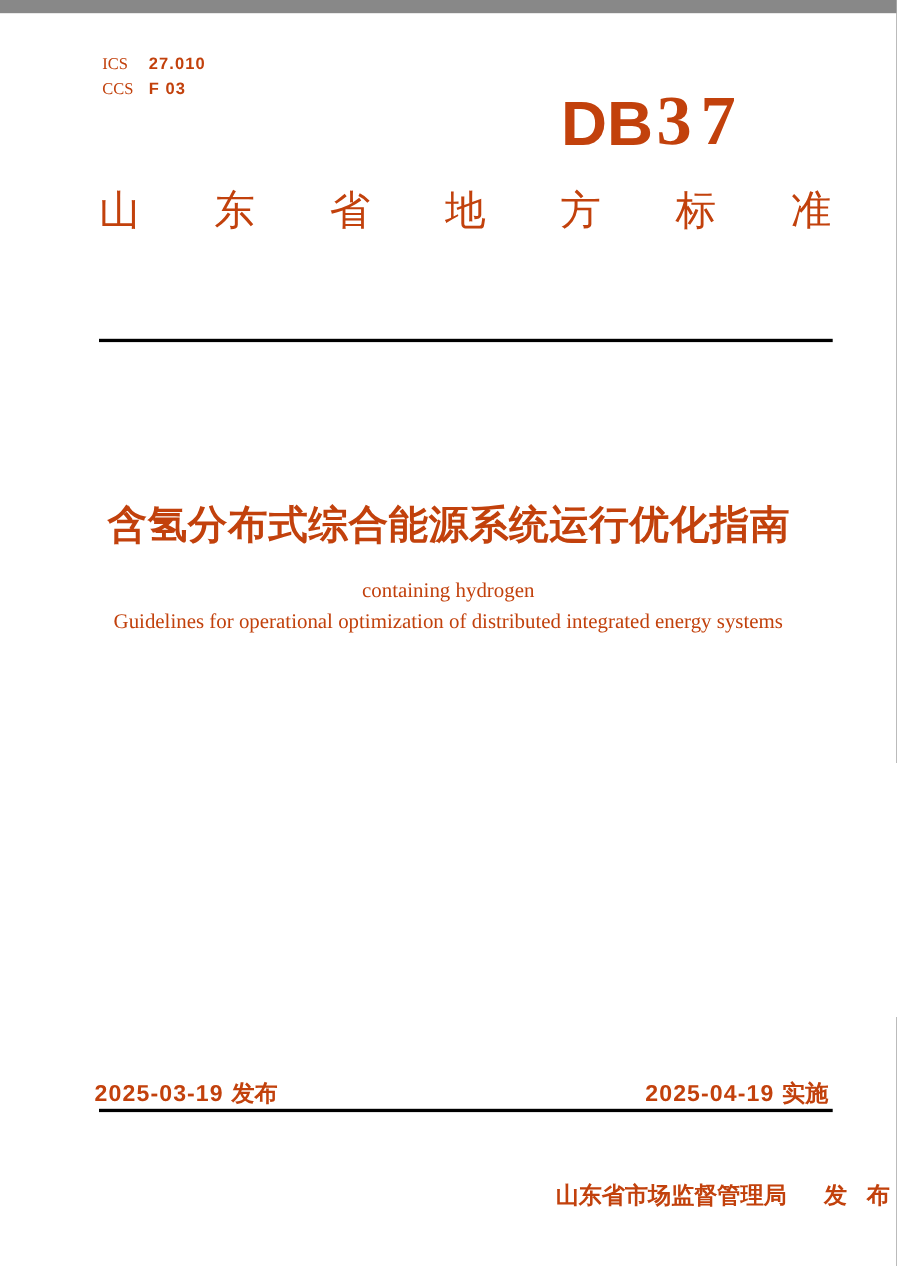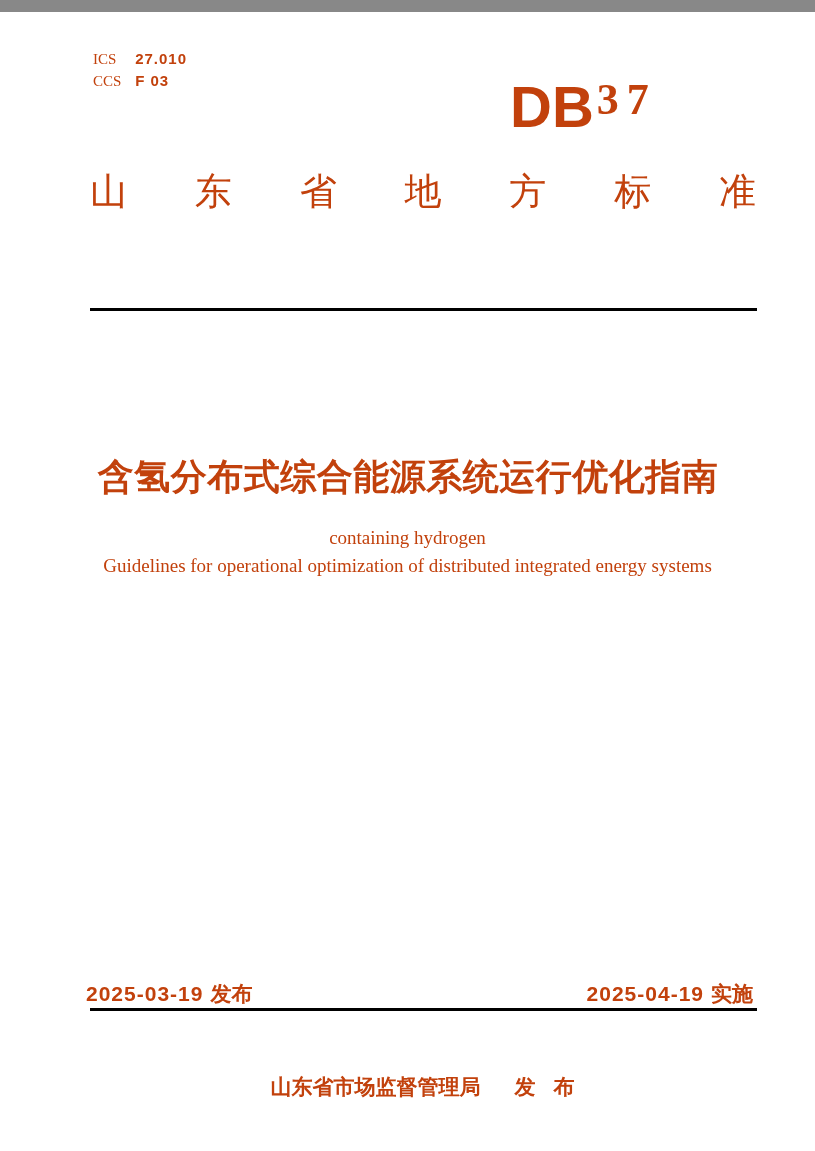--- a/index.html
+++ b/index.html
@@ -34,34 +34,34 @@
     font-weight: 600;
     letter-spacing: 1px;
   }
 
   
   .logo {
     position: absolute;
     left: 510px;
     top: 66px;
     display: flex;
-    align-items: flex-start;
+    align-items: flex-end;
     line-height: 1;
   }
   .logo-db {
     font-family: "Liberation Sans", sans-serif;
     font-weight: 900;
     font-size: 58px;
     letter-spacing: 0px;
     transform: scaleY(0.98);
   }
   .logo-37 {
     font-family: "Liberation Serif", serif;
     font-weight: 700;
-    font-size: 44px;
+    font-size: 64px;
     letter-spacing: 8px;
     margin-left: 3px;
   }
 
   
   .category {
     position: absolute;
     left: 90px;
     top: 155px;
     width: 666px;
@@ -131,21 +131,21 @@
   .date-group { display: flex; align-items: baseline; gap: 7px; }
   .date-num { letter-spacing: 1px; }
 
   
   .publisher-row {
     position: absolute;
     left: 0;
     right: 0;
     top: 1061px;
     display: flex;
-    justify-content: center;
+    justify-content: flex-end;
     align-items: baseline;
     gap: 34px;
     font-size: 21px;
     font-weight: 700;
     padding-left: 36px;
   }
   .publish-action { letter-spacing: 6px; }
 </style>
 </head>
 <body>

